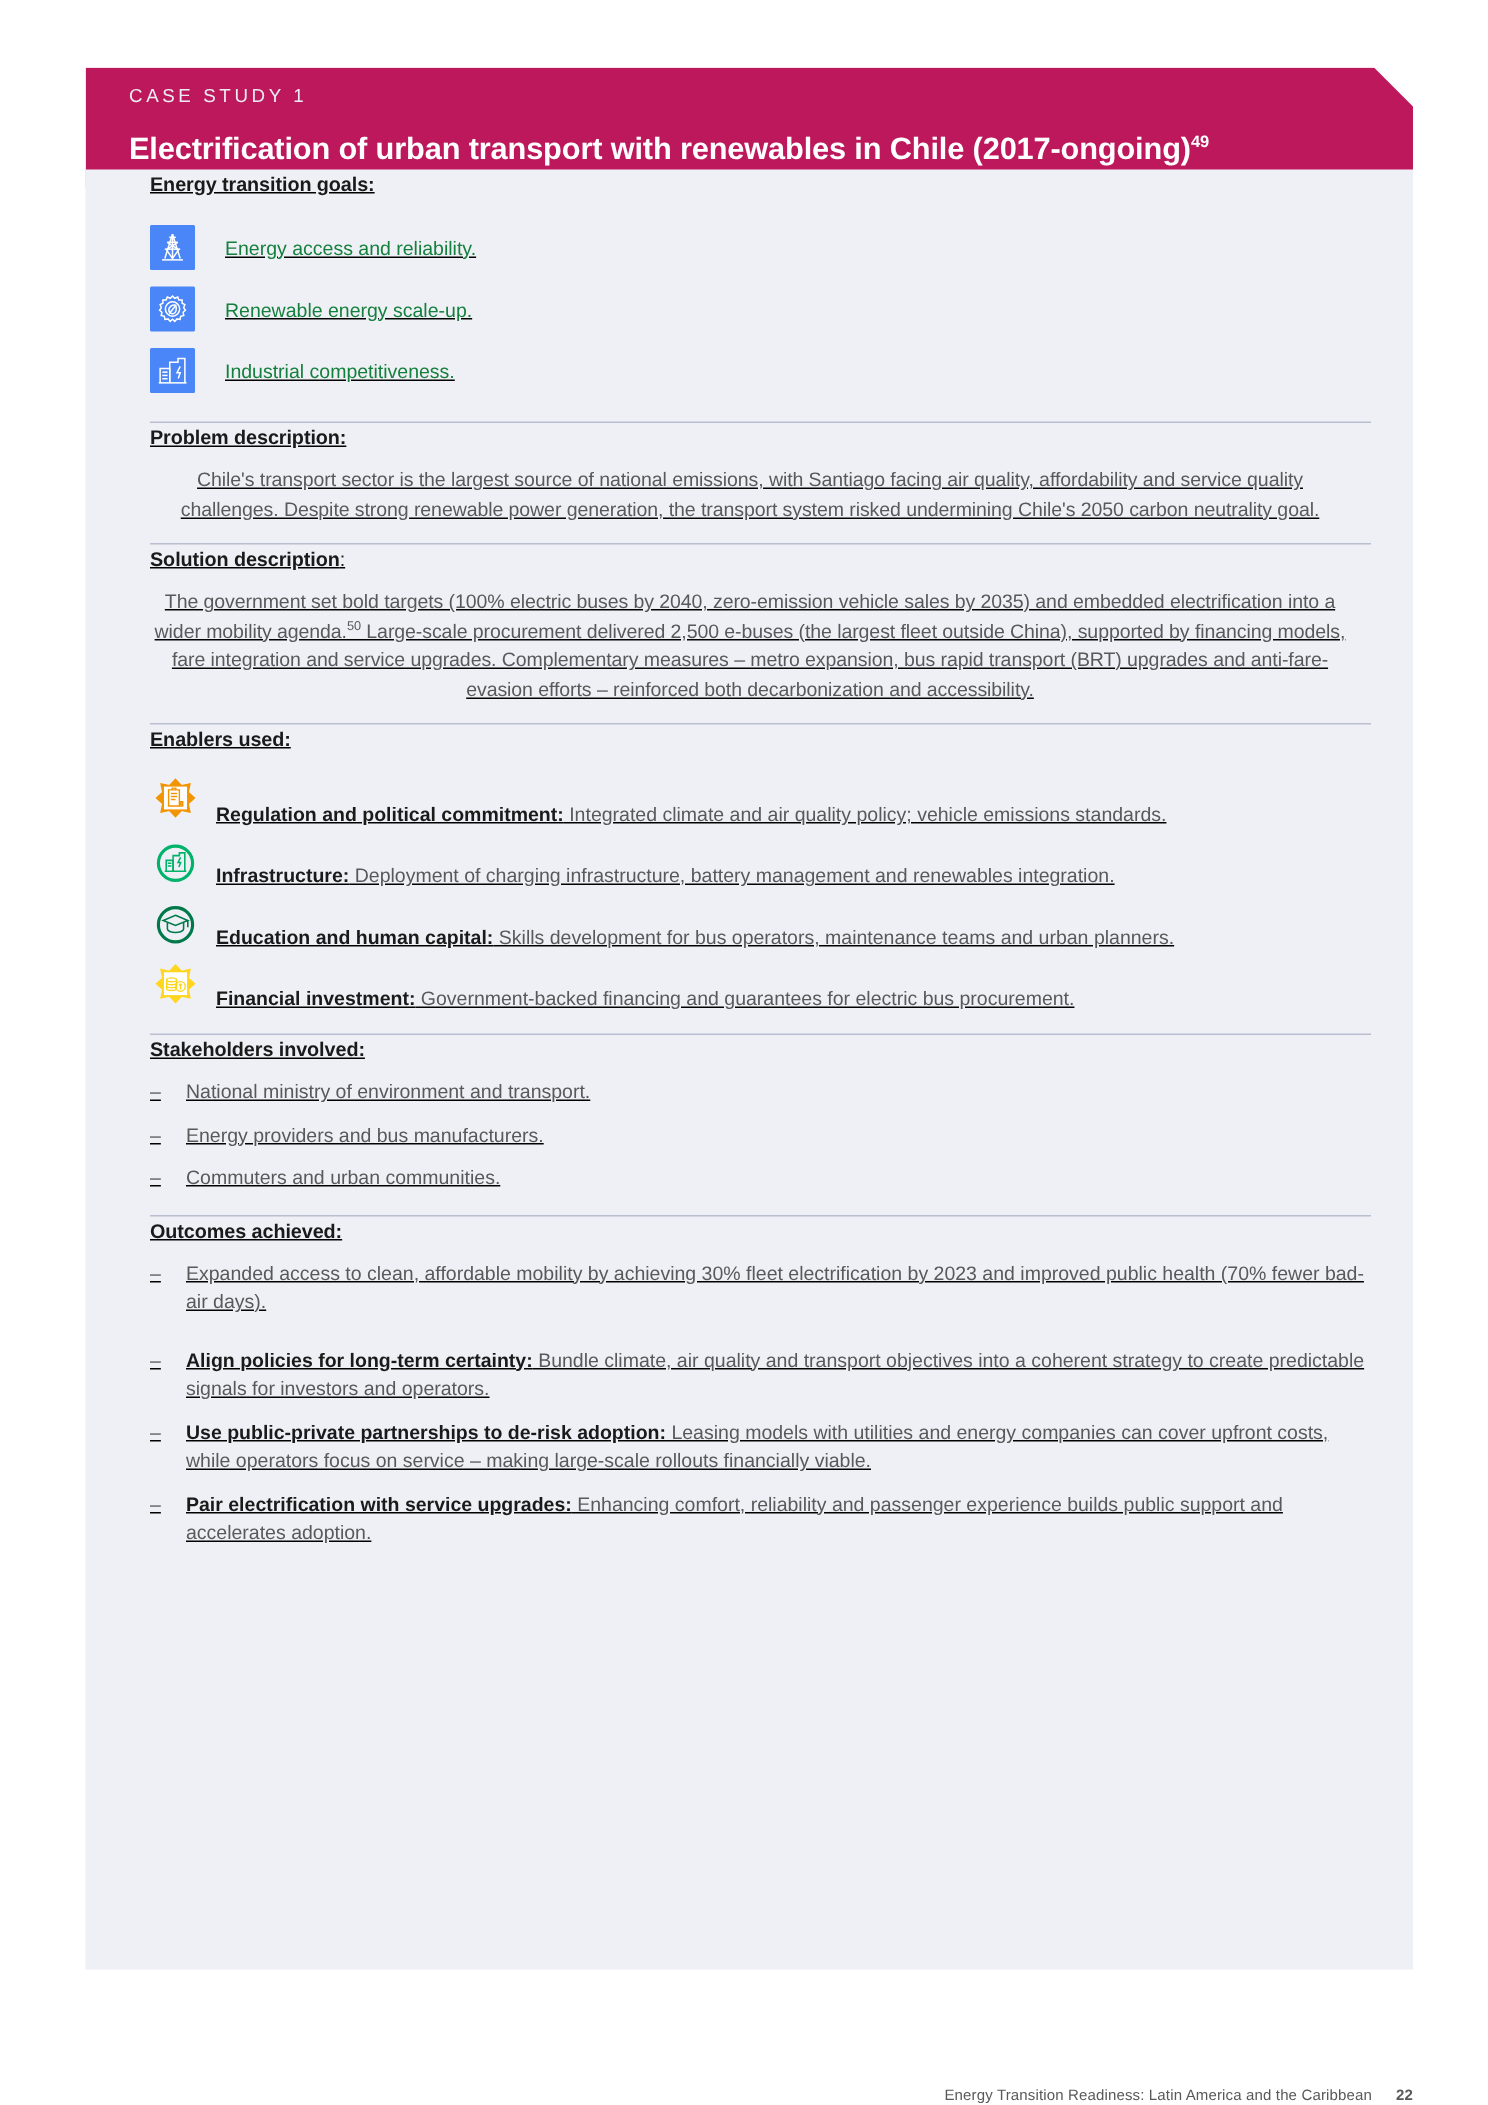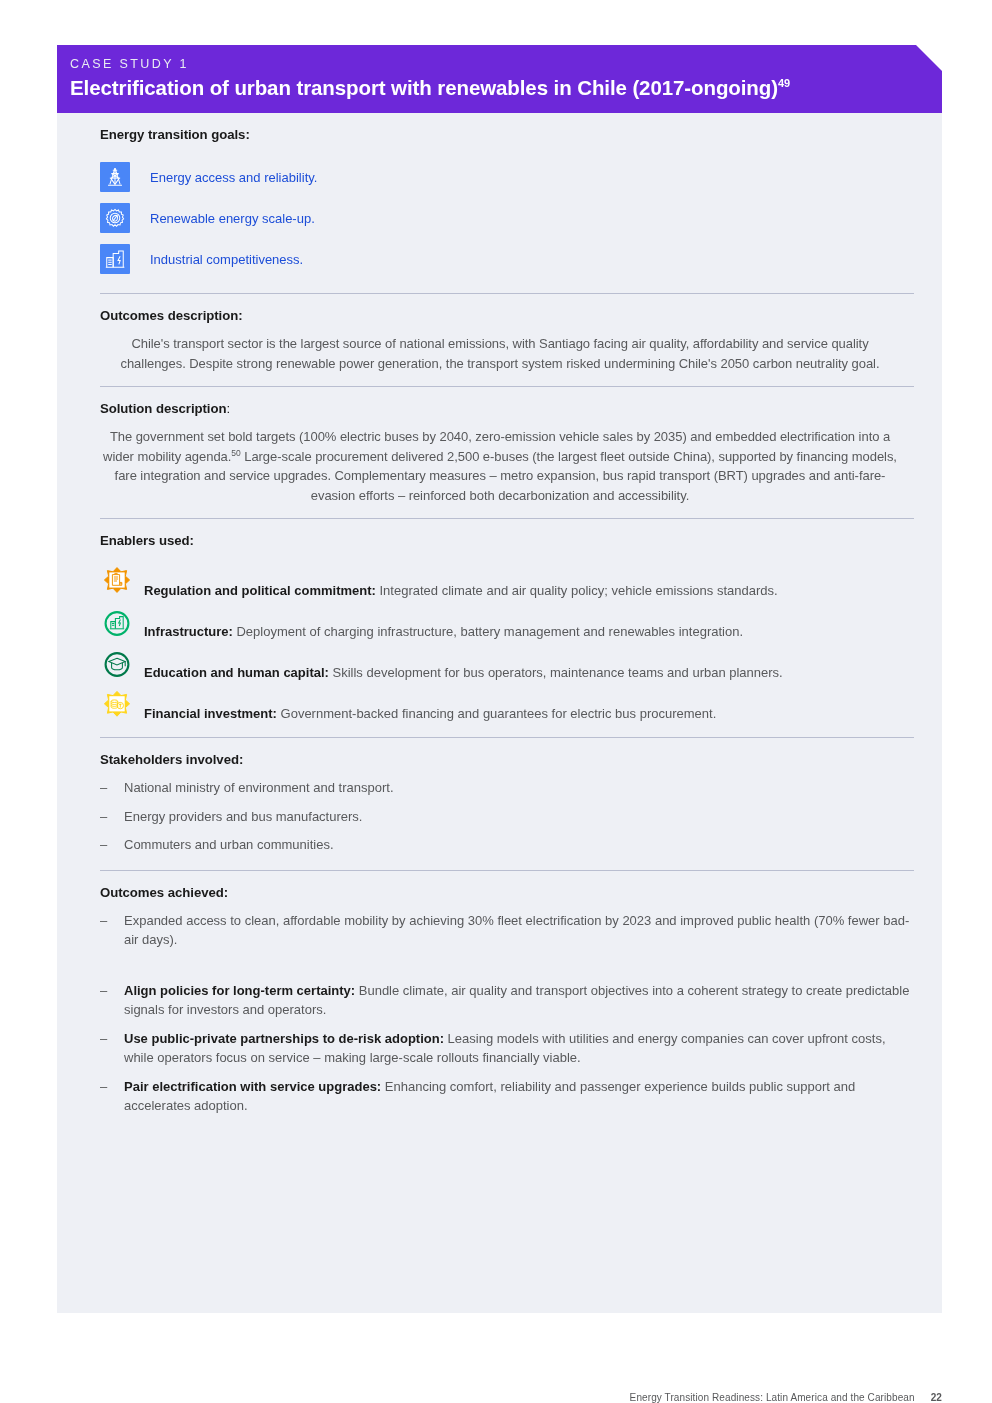--- a/index.html
+++ b/index.html
@@ -22,40 +22,40 @@
     background: #ffffff;
   }
 
   
   .case-header {
     position: absolute;
     left: 57px;
     top: 45px;
     width: 885px;
     height: 80px;
-    background: #6d28d9;
+    background: #be185d;
     -webkit-clip-path: polygon(0 0, calc(100% - 26px) 0, 100% 26px, 100% 100%, 0 100%);
     clip-path: polygon(0 0, calc(100% - 26px) 0, 100% 26px, 100% 100%, 0 100%);
     box-sizing: border-box;
-    padding: 11px 0 0 11px;
+    padding: 11px 0 0 27px;
   }
   .case-kicker {
     color: #e9ecf2;
     font-size: 12.5px;
     letter-spacing: 2.4px;
     font-weight: 400;
     line-height: 16px;
     margin-left: 2px;
   }
   .case-title {
     color: #ffffff;
     font-size: 20.5px;
     font-weight: 700;
     line-height: 28px;
-    margin-top: 2px;
+    margin-top: 14px;
     margin-left: 2px;
     letter-spacing: -0.1px;
   }
   .case-title sup {
     font-size: 11px;
     font-weight: 700;
     vertical-align: super;
     line-height: 0;
   }
 
@@ -65,22 +65,23 @@
     left: 57px;
     top: 113px;
     width: 885px;
     height: 1200px;
     background: #eef0f5;
     box-sizing: border-box;
     padding: 0 28px 0 43px;
   }
 
   .section {
-    padding-top: 12px;
+    padding-top: 0;
     padding-bottom: 13px;
+    text-decoration: underline;
   }
   .section.bordered {
     border-top: 1px solid #b9bed0;
   }
 
   .sec-head {
     font-size: 13.2px;
     font-weight: 700;
     color: #1a1a1a;
     line-height: 20px;
@@ -118,21 +119,21 @@
     flex: 0 0 30px;
     background: #4a86f7;
     border-radius: 1px;
     display: flex;
     align-items: center;
     justify-content: center;
     margin-right: 20px;
   }
   .goal-label {
     font-size: 13px;
-    color: #1d4ed8;
+    color: #15803d;
     line-height: 19px;
   }
 
   
   .enablers { margin-top: 9px; }
   .enabler-row {
     display: flex;
     align-items: flex-end;
     min-height: 40px;
     margin-bottom: 1px;
@@ -251,21 +252,21 @@
               <path d="M17.6 9 L15.3 13.6 L17.6 13.6 L16.2 17.8"></path>
             </svg>
           </span>
           <span class="goal-label">Industrial competitiveness.</span>
         </div>
 
       </div>
     </div>
 
     <div class="section bordered">
-      <div class="sec-head">Outcomes description:</div>
+      <div class="sec-head">Problem description:</div>
       <p class="para">Chile's transport sector is the largest source of national emissions, with Santiago facing air quality, affordability and service quality challenges. Despite strong renewable power generation, the transport system risked undermining Chile's 2050 carbon neutrality goal.</p>
     </div>
 
     <div class="section bordered">
       <div class="sec-head"><span>Solution description</span><span class="nb">:</span></div>
       <p class="para"><span>The government set bold targets (100% electric buses by 2040, zero-emission vehicle sales by 2035) and embedded electrification into a wider mobility agenda.</span><sup>50</sup><span> Large-scale procurement delivered 2,500 e-buses (the largest fleet outside China), supported by financing models, fare integration and service upgrades. Complementary measures – metro expansion, bus rapid transport (BRT) upgrades and anti-fare-evasion efforts – reinforced both decarbonization and accessibility.</span></p>
     </div>
 
     <div class="section bordered">
       <div class="sec-head">Enablers used:</div>

